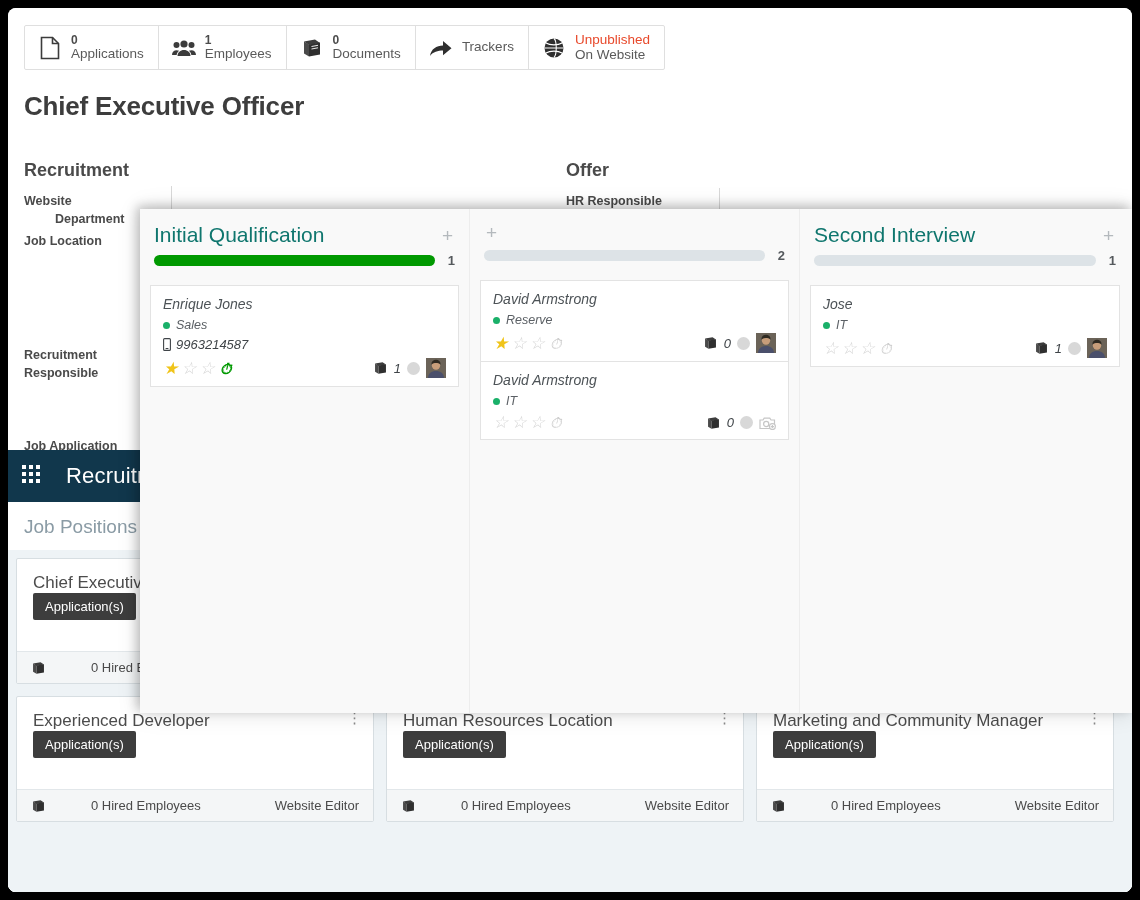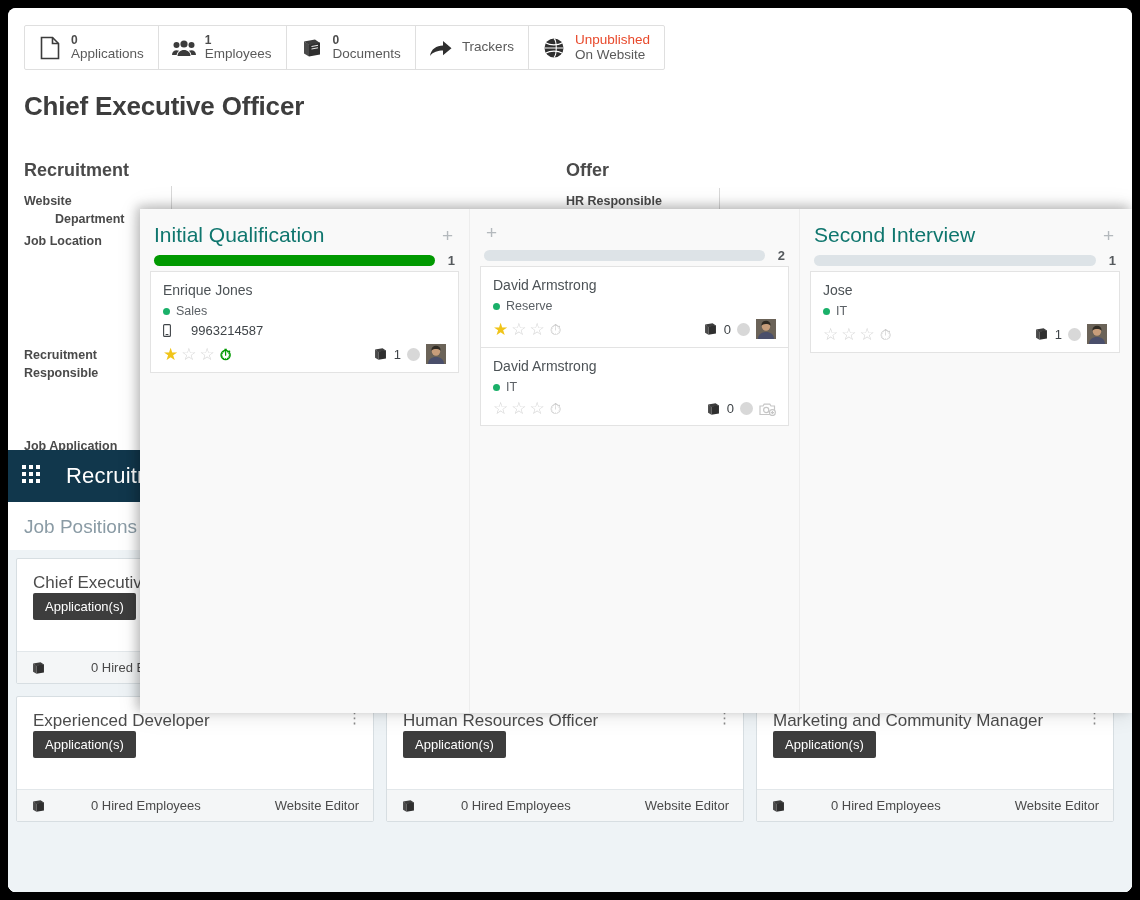--- a/index.html
+++ b/index.html
@@ -110,27 +110,27 @@
   .kan-col { width: 330px; padding: 0 10px; border-right: 1px solid #ededed; }
   .kan-col:last-child { border-right: none; }
   .kan-head { display:flex; align-items:center; padding: 14px 4px 0 4px; }
   .kan-name { font-size: 21px; color:#0f766e; flex: 1; }
   .kan-plus { color:#b4b9bd; font-size: 19px; line-height: 1; padding: 0 2px; }
   .kan-prog { display:flex; align-items:center; padding: 6px 4px 0 4px; gap: 10px; }
   .bar { height: 11px; border-radius: 6px; flex: 1; background:#dde3e7; }
   .bar.green { background:#009900; }
   .kan-count { font-size: 13px; font-weight: bold; color:#55595d; min-width: 10px; text-align:right; }
 
-  .kan-stack { margin-top: 3px; border: 1px solid #e3e3e3; background:#fff; }
+  .kan-stack { margin-top: 17px; border: 1px solid #e3e3e3; background:#fff;font-style:italic; }
   .kc { background:#fff; padding: 10px 12px 8px 12px; border-bottom: 1px solid #e3e3e3; }
   .kc:last-child { border-bottom: none; }
   .kc-name { font-size: 14px; color:#4c5256; margin-bottom: 6px; }
   .kc-tag { font-size: 12.5px; color:#5b6065; display:flex; align-items:center; gap:6px; margin-bottom: 5px;}
   .dot { width:7px; height:7px; border-radius:50%; background:#1ab069; display:inline-block; }
-  .kc-phone { font-size: 13px; color:#3f4448; margin-bottom: 5px; display:flex; align-items:center; gap:20px;}
+  .kc-phone { font-size: 13px; color:#3f4448; margin-bottom: 5px; display:flex; align-items:center; gap:5px;}
   .kc-foot { display:flex; align-items:center; margin-top: 6px; }
   .stars { display:flex; align-items:center; gap:3px; }
   .star { font-size: 17px; color:#d4d4d4; line-height:1; }
   .star.on { color:#f0c419; }
   .clock { margin-left: 5px; font-size: 15px; color:#c9c9c9; line-height:1; }
   .clock.green { color:#009900; font-weight:bold; }
   .kc-right { margin-left:auto; display:flex; align-items:center; gap:6px; }
   .kc-right .cnt { font-size: 13px; color:#3f4448; }
   .gball { width: 13px; height:13px; border-radius:50%; background:#d8d8d8; display:inline-block;}
   .avatar { width: 20px; height: 20px; border-radius: 2px; display:block; }
@@ -339,21 +339,21 @@
                 </svg>
               </span>
           <span class="hired">0 Hired Employees</span>
           <span class="weditor">Website Editor</span>
         </div>
       </div>
 
       <div class="jp-card">
         <div class="jp-body">
           <div class="jp-head">
-            <span class="jp-title">Human Resources Officer</span>
+            <span class="jp-title">Human Resources Location</span>
             <span class="dots">⋮</span>
           </div>
           <span class="jp-apps">Application(s)</span>
         </div>
         <div class="jp-foot">
           <span class="bicon">
                 <svg width="15" height="14" viewBox="0 0 22 20">
                   <path d="M3 3.5 14 1.5l5 3.5-11 2z" fill="#3c3c3c"></path>
                   <path d="M3 3.5v12l5 3V6.5z" fill="#4a4a4a"></path>
                   <path d="M8 6.5 19 4.5v12l-11 2z" fill="#2f2f2f"></path>

